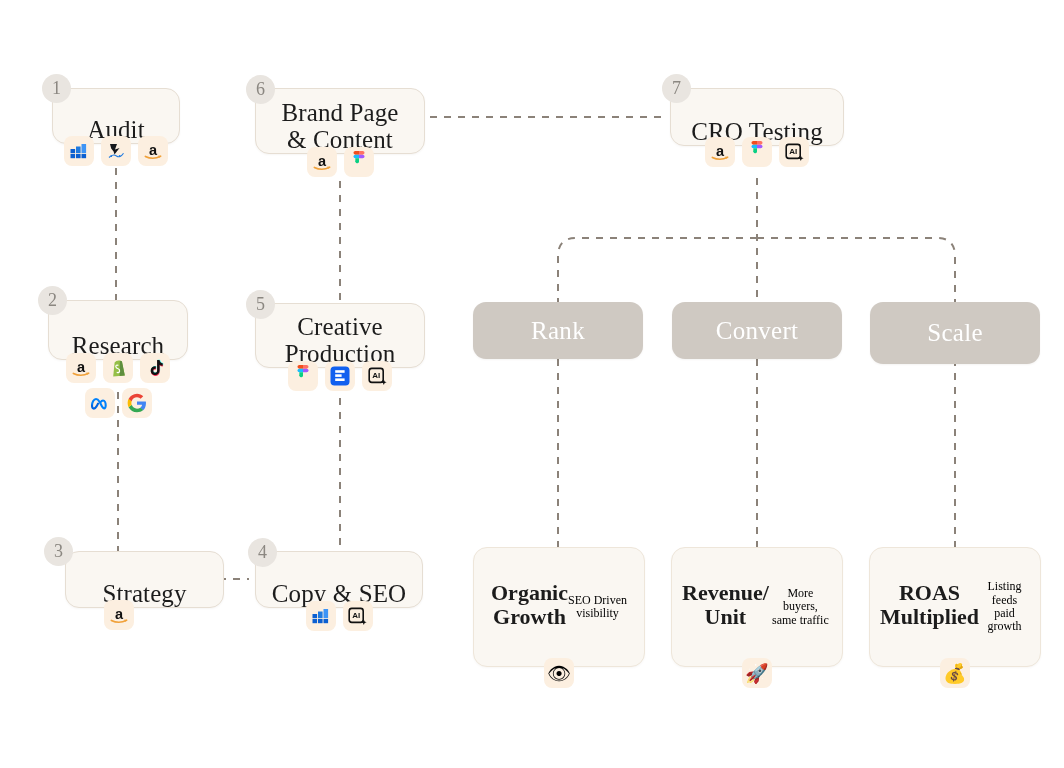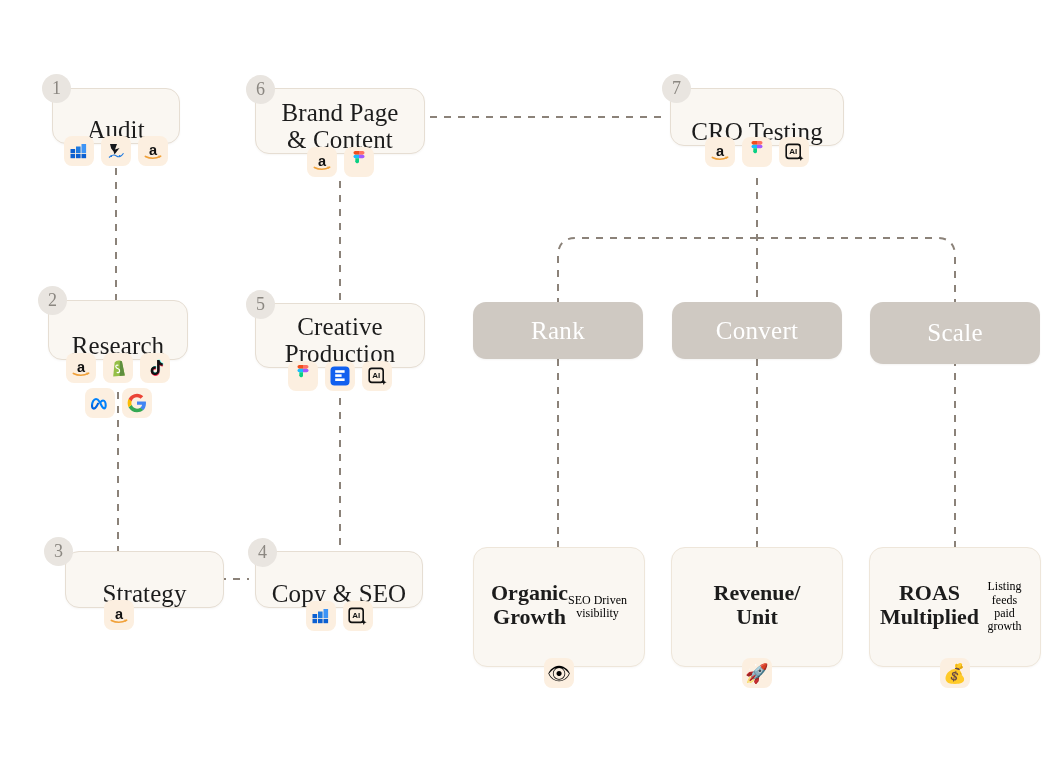--- a/index.html
+++ b/index.html
@@ -368,20 +368,22 @@
   </div>
   <div class="chips" style="left:473px; top:658px; width:172px;">
     <div class="chip">
       <span class="emo">👁</span>
     </div>
   </div>
 
   <div class="outcome" style="left:671px; top:547px; width:172px; height:120px;">
     <div class="otitle">Revenue/
 Unit</div>
+    <div class="osub">More buyers,
+same traffic</div>
   </div>
   <div class="chips" style="left:671px; top:658px; width:172px;">
     <div class="chip">
       <span class="emo">🚀</span>
     </div>
   </div>
 
   <div class="outcome" style="left:869px; top:547px; width:172px; height:120px;">
     <div class="otitle">ROAS
 Multiplied</div>

